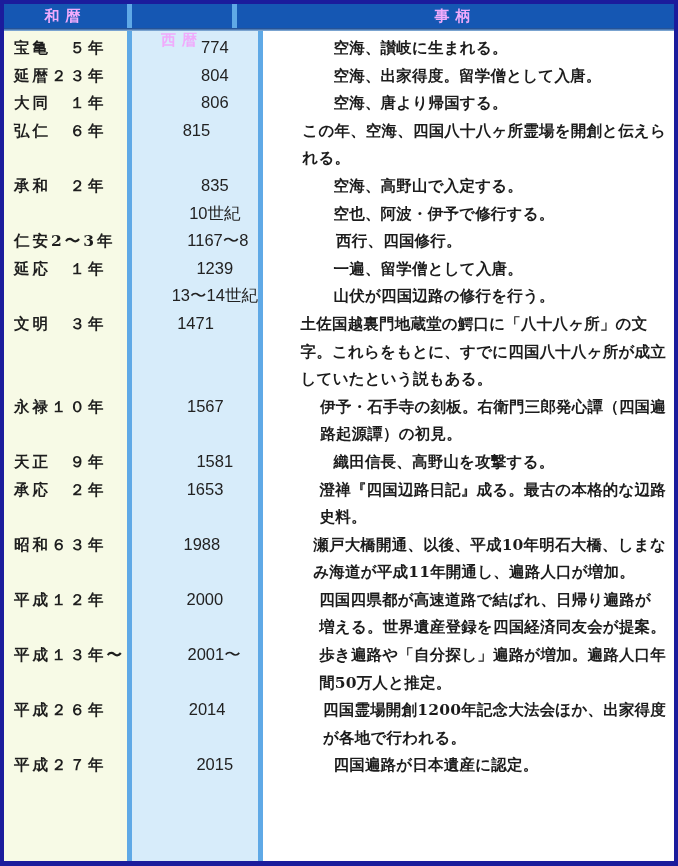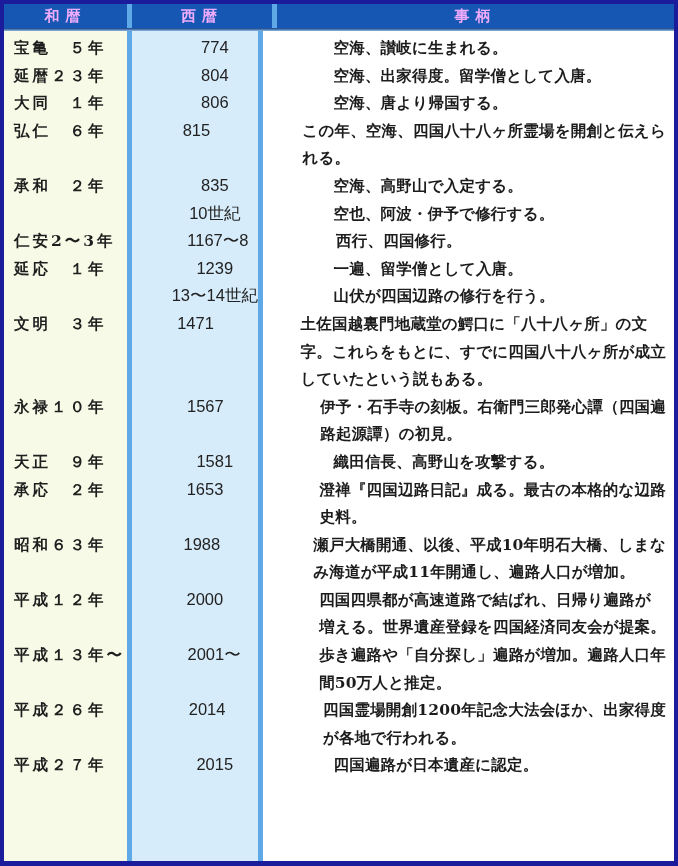--- a/index.html
+++ b/index.html
@@ -23,21 +23,21 @@
     position: absolute; left: 0; top: 0; right: 0; height: 24px;
     background: #1557b3; display: flex;
   }
   .header .h-cell {
     color: #f0abfc; font-family: "DejaVu Sans", "Liberation Sans", sans-serif;
     font-size: 15px; font-weight: bold; letter-spacing: 6px;
     display: flex; align-items: center; justify-content: center; height: 24px;
   }
   .h-wareki { width: 123px; }
   .h-div { width: 5px; background: #5fa9e6; }
-  .h-seireki { width: 140px; }
+  .h-seireki { width: 100px; margin-top: 24px; }
   .h-event { flex: 1; }
   .header-rule {
     position: absolute; left: 0; right: 0; top: 24px; height: 3px;
     background: linear-gradient(#0f3f8a, #8fb7de);
   }
 
   .rows { position: absolute; top: 30px; left: 0; right: 0; }
   .row { display: flex; gap: 43px; }
   .cell-wareki {
     width: 123px; padding-left: 10px; box-sizing: border-box;

